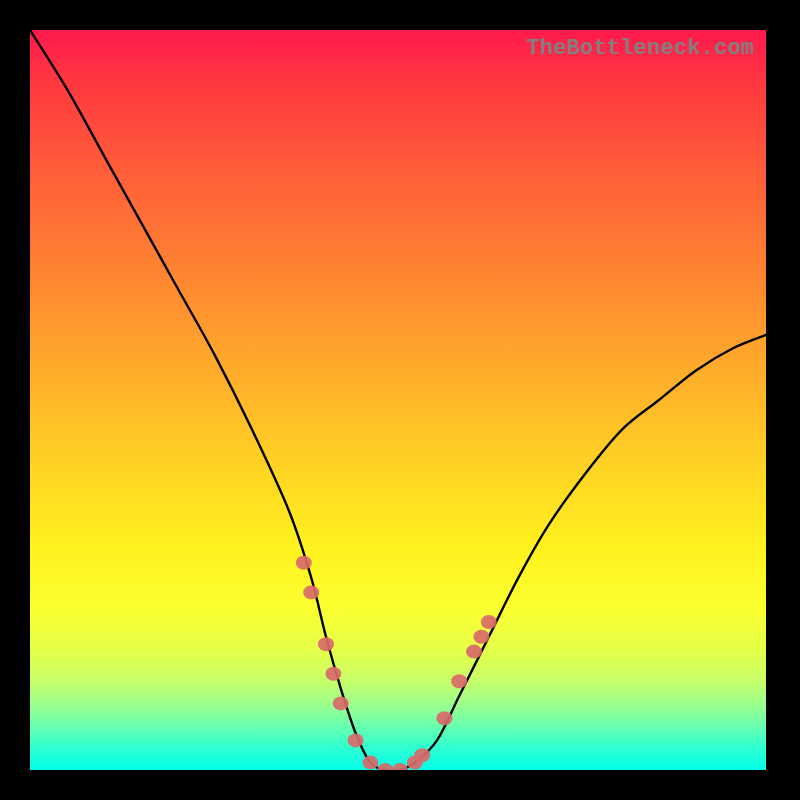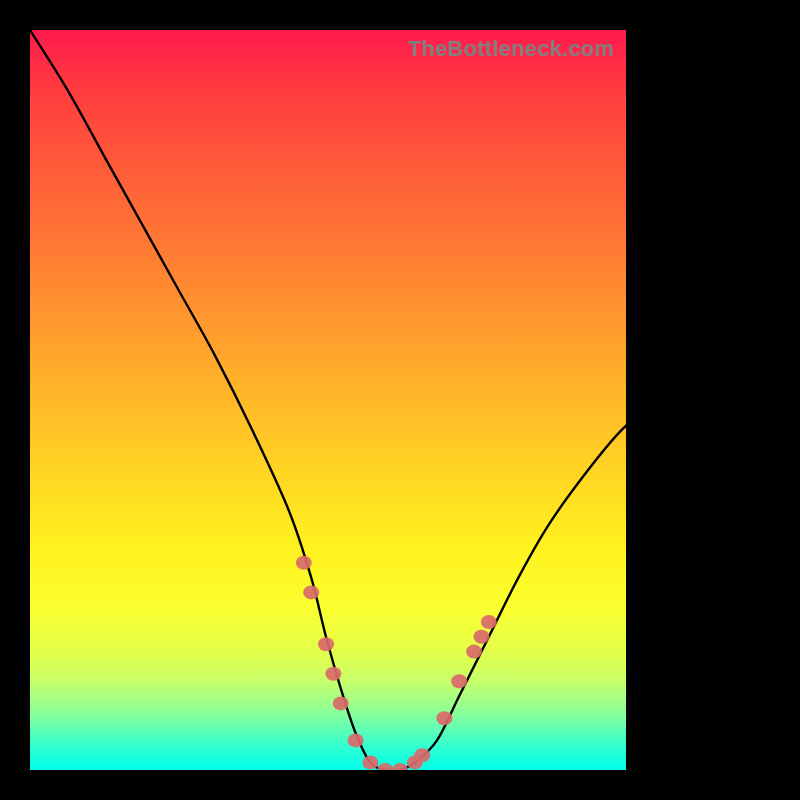--- a/index.html
+++ b/index.html
@@ -16,37 +16,38 @@
     left: 0;
     top: 0;
     width: 800px;
     height: 800px;
     background: #000;
   }
   .plot {
     position: absolute;
     left: 30px;
     top: 30px;
-    width: 596px;
+    width: 736px;
     height: 740px;
     background: linear-gradient(to bottom,
       #ff1a4d 0%,
       #ff3b3f 8%,
       #ff5a3a 18%,
       #ff7c33 30%,
       #ffa92b 45%,
       #ffd024 58%,
       #fff21f 70%,
       #fbff2f 78%,
       #e4ff4a 84%,
       #c6ff6a 88%,
       #9dff8a 91%,
       #6affae 94%,
       #2effd2 97%,
       #00ffe8 100%);
+    font-family: Liberation Mono, monospace;
   }
   
   .watermark {
     position: absolute;
     top: 6px;
     right: 12px;
     font-size: 22px;
     font-weight: 600;
     color: #808080;
     letter-spacing: 0.2px;

